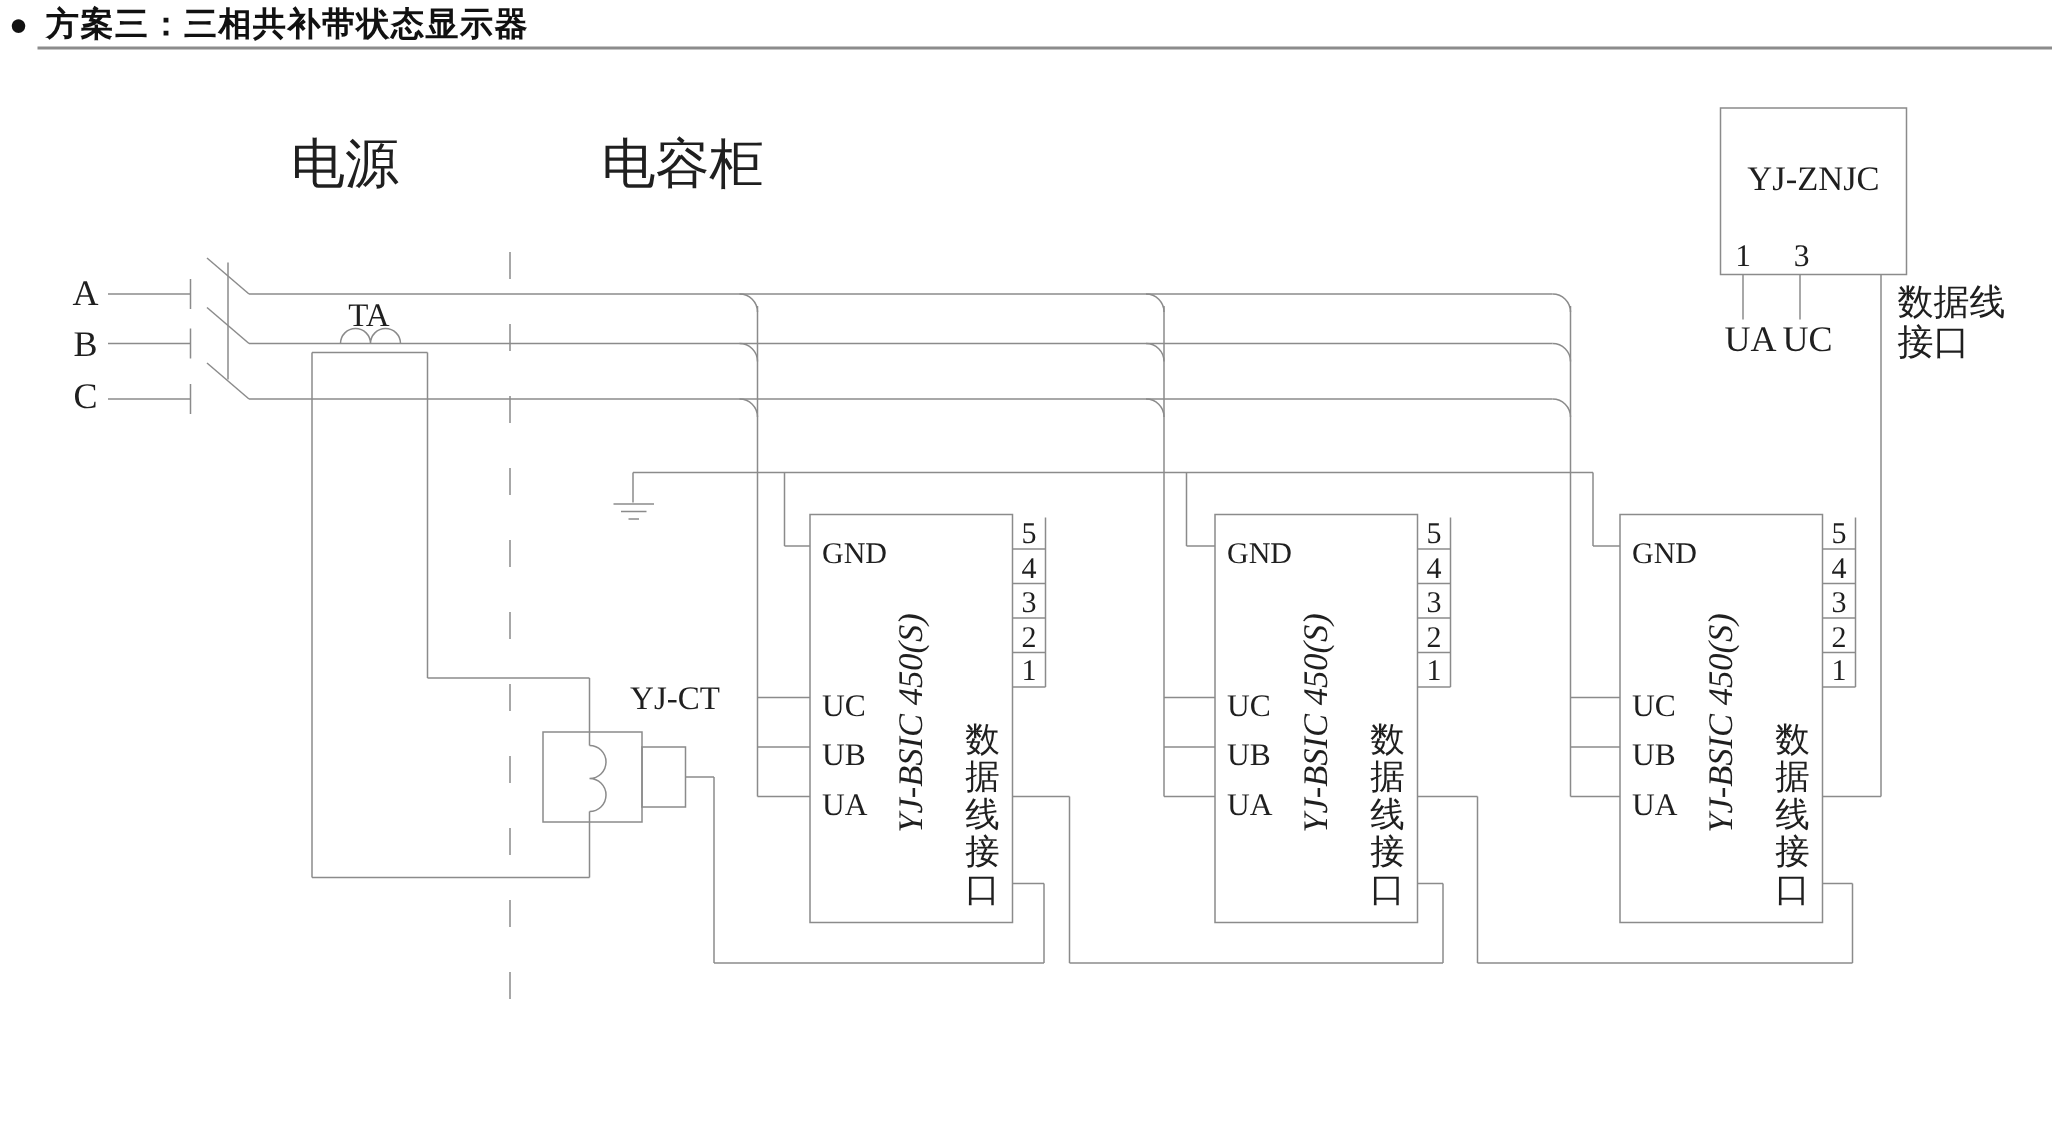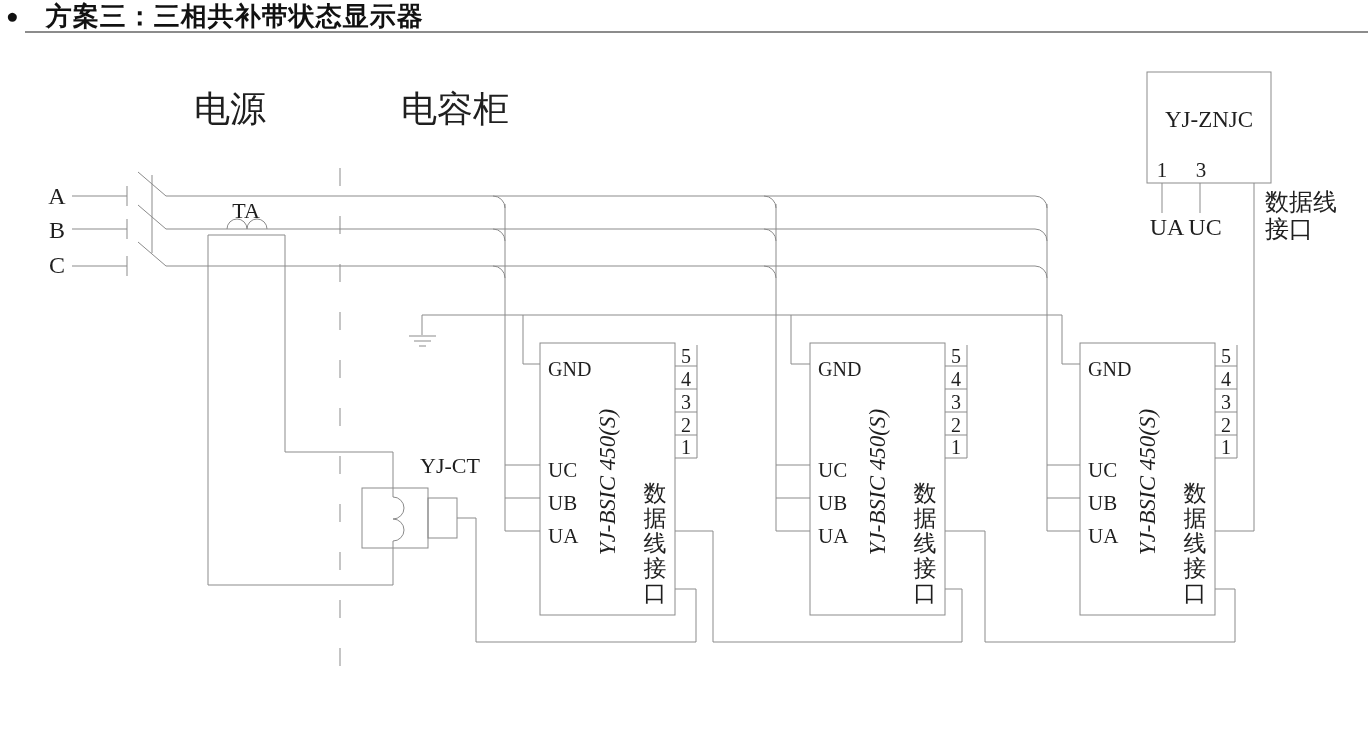--- a/index.html
+++ b/index.html
@@ -5,22 +5,22 @@
   :root{
     --line-color:#8b8b8b;
     --text-color:#1f1f1f;
     --title-color:#111111;
     --rule-color:#8c8c8c;
   }
   html,body{margin:0;padding:0;background:#ffffff;}
   .page{position:relative;width:1368px;height:753px;background:#fff;overflow:hidden;}
   header{position:absolute;top:0;left:6px;height:32px;display:flex;align-items:center;gap:12px;z-index:2;}
   .bullet{font-size:21px;color:var(--title-color);line-height:1;}
-  h1{margin:15px;font-family:"Liberation Sans","DejaVu Sans",sans-serif;font-weight:700;
-     font-size:26px;letter-spacing:1px;color:var(--title-color);white-space:nowrap;}
+  h1{margin:0;font-family:"Liberation Sans","DejaVu Sans",sans-serif;font-weight:700;
+     font-size:22px;letter-spacing:1px;color:var(--title-color);white-space:nowrap;}
   .rule{position:absolute;top:31px;left:25px;right:0;height:2px;background:var(--rule-color);z-index:1;}
   svg{position:absolute;top:0;left:0;}
   svg line,svg path,svg rect{stroke:var(--line-color);fill:none;stroke-width:1;}
   svg .dashed{stroke-dasharray:18 30;}
   svg text{fill:var(--text-color);font-family:"Liberation Serif","DejaVu Serif",serif;}
   svg text.it{font-style:italic;}
 </style>
 </head>
 <body>
 

